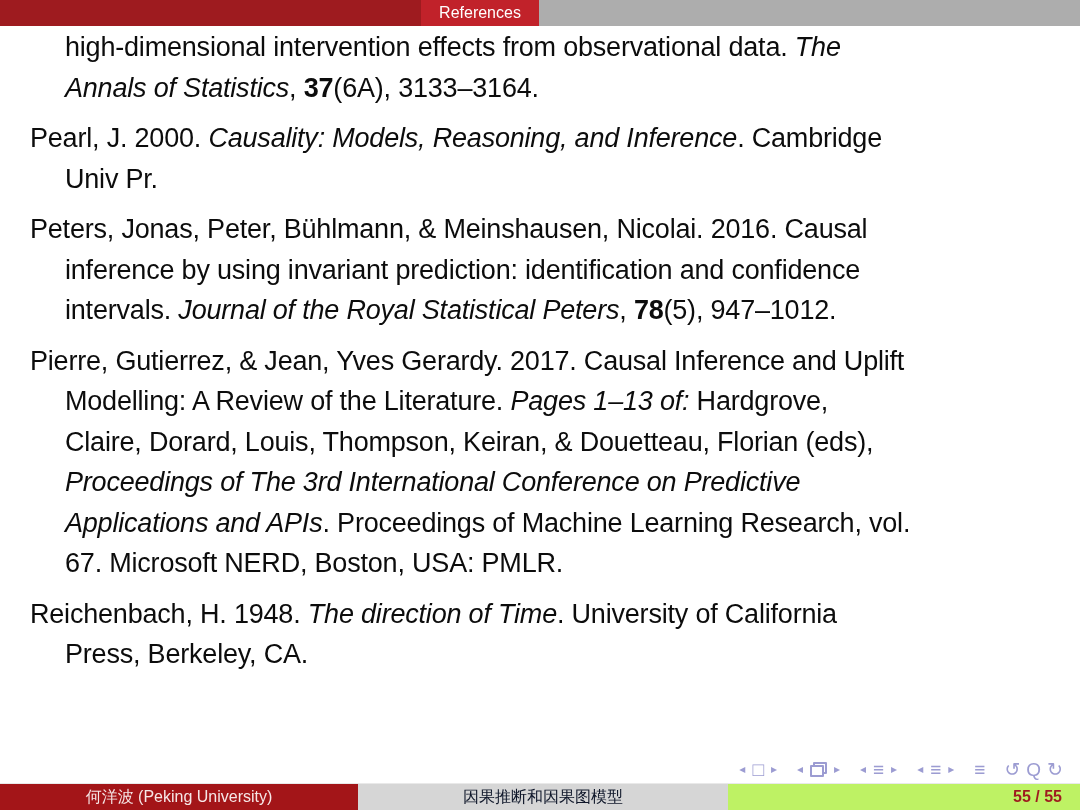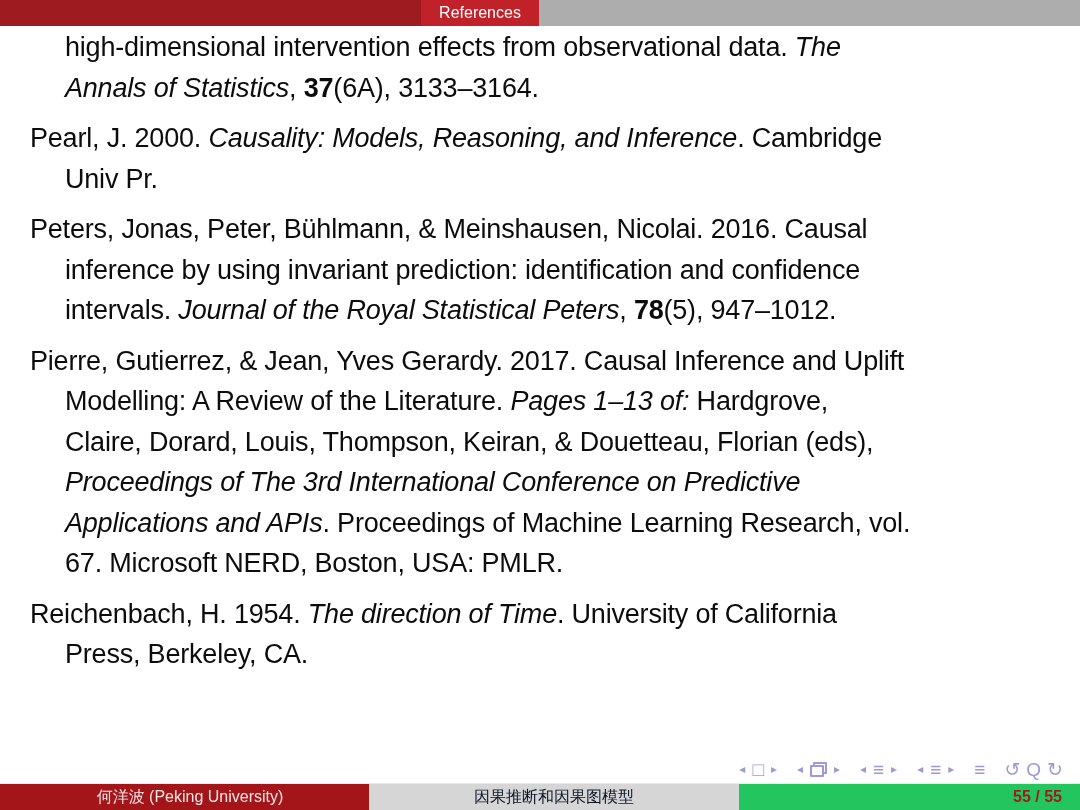--- a/index.html
+++ b/index.html
@@ -37,21 +37,21 @@
   }
   .nav-frames::after{
     content:"";position:absolute;left:0;bottom:0;width:10px;height:8px;
     border:2px solid currentColor;background:#ffffff;border-radius:1px;
   }
   
   .footer{
     position:absolute;bottom:0;left:0;width:1080px;height:26px;display:flex;
     font-size:16px;border-top:1px solid #e9e9e9;
   }
-  .ft-author{width:358px;display:flex;align-items:center;justify-content:center;padding-left:11px;}
+  .ft-author{width:358px;display:flex;align-items:center;justify-content:center;}
   .ft-title{width:370px;display:flex;align-items:center;justify-content:center;}
   .ft-page{flex:1;display:flex;align-items:center;justify-content:flex-end;padding-right:18px;box-sizing:border-box;font-weight:bold;}
 </style>
 </head>
 <body>
 
 <div class="slide">
 
   <div class="header">
     <div class="hd-left" style="background: rgb(158, 27, 31);"></div>
@@ -68,21 +68,21 @@
 Univ Pr.</span></p>
       <p class="ref"><span>Peters, Jonas, Peter, Bühlmann, &amp; Meinshausen, Nicolai. 2016. Causal
 inference by using invariant prediction: identification and confidence
 intervals. </span><span class="it">Journal of the Royal Statistical Peters</span><span>, </span><span class="bf">78</span><span>(5), 947–1012.</span></p>
       <p class="ref"><span>Pierre, Gutierrez, &amp; Jean, Yves Gerardy. 2017. Causal Inference and Uplift
 Modelling: A Review of the Literature. </span><span class="it">Pages 1–13 of:</span><span> Hardgrove,
 Claire, Dorard, Louis, Thompson, Keiran, &amp; Douetteau, Florian (eds),
 </span><span class="it">Proceedings of The 3rd International Conference on Predictive
 Applications and APIs</span><span>. Proceedings of Machine Learning Research, vol.
 67. Microsoft NERD, Boston, USA: PMLR.</span></p>
-      <p class="ref"><span>Reichenbach, H. 1954. </span><span class="it">The direction of Time</span><span>. University of California
+      <p class="ref"><span>Reichenbach, H. 1948. </span><span class="it">The direction of Time</span><span>. University of California
 Press, Berkeley, CA.</span></p>
     </div>
 
   <div class="navbar" style="color: rgb(156, 156, 210);">
       <span class="nav-icon tri">◂</span>
       <span class="nav-icon">□</span>
       <span class="nav-icon tri">▸</span>
       <span class="nav-icon gap tri">◂</span>
       <span class="nav-icon nav-frames"></span>
       <span class="nav-icon tri">▸</span>
@@ -98,18 +98,18 @@
       <span class="nav-icon">↻</span>
     </div>
 
   <div class="footer">
     <div class="ft-author" style="background: rgb(163, 21, 24); color: rgb(246, 231, 231);">
       <span>何洋波  (Peking University)</span>
     </div>
     <div class="ft-title" style="background: rgb(214, 214, 214); color: #0f172a;">
       <span>因果推断和因果图模型</span>
     </div>
-    <div class="ft-page" style="background: #22c55e; color: rgb(158, 27, 31);">
+    <div class="ft-page" style="background: #bef264; color: rgb(158, 27, 31);">
       <span>55 / 55</span>
     </div>
   </div>
 
 </div>
 
 </body></html>

